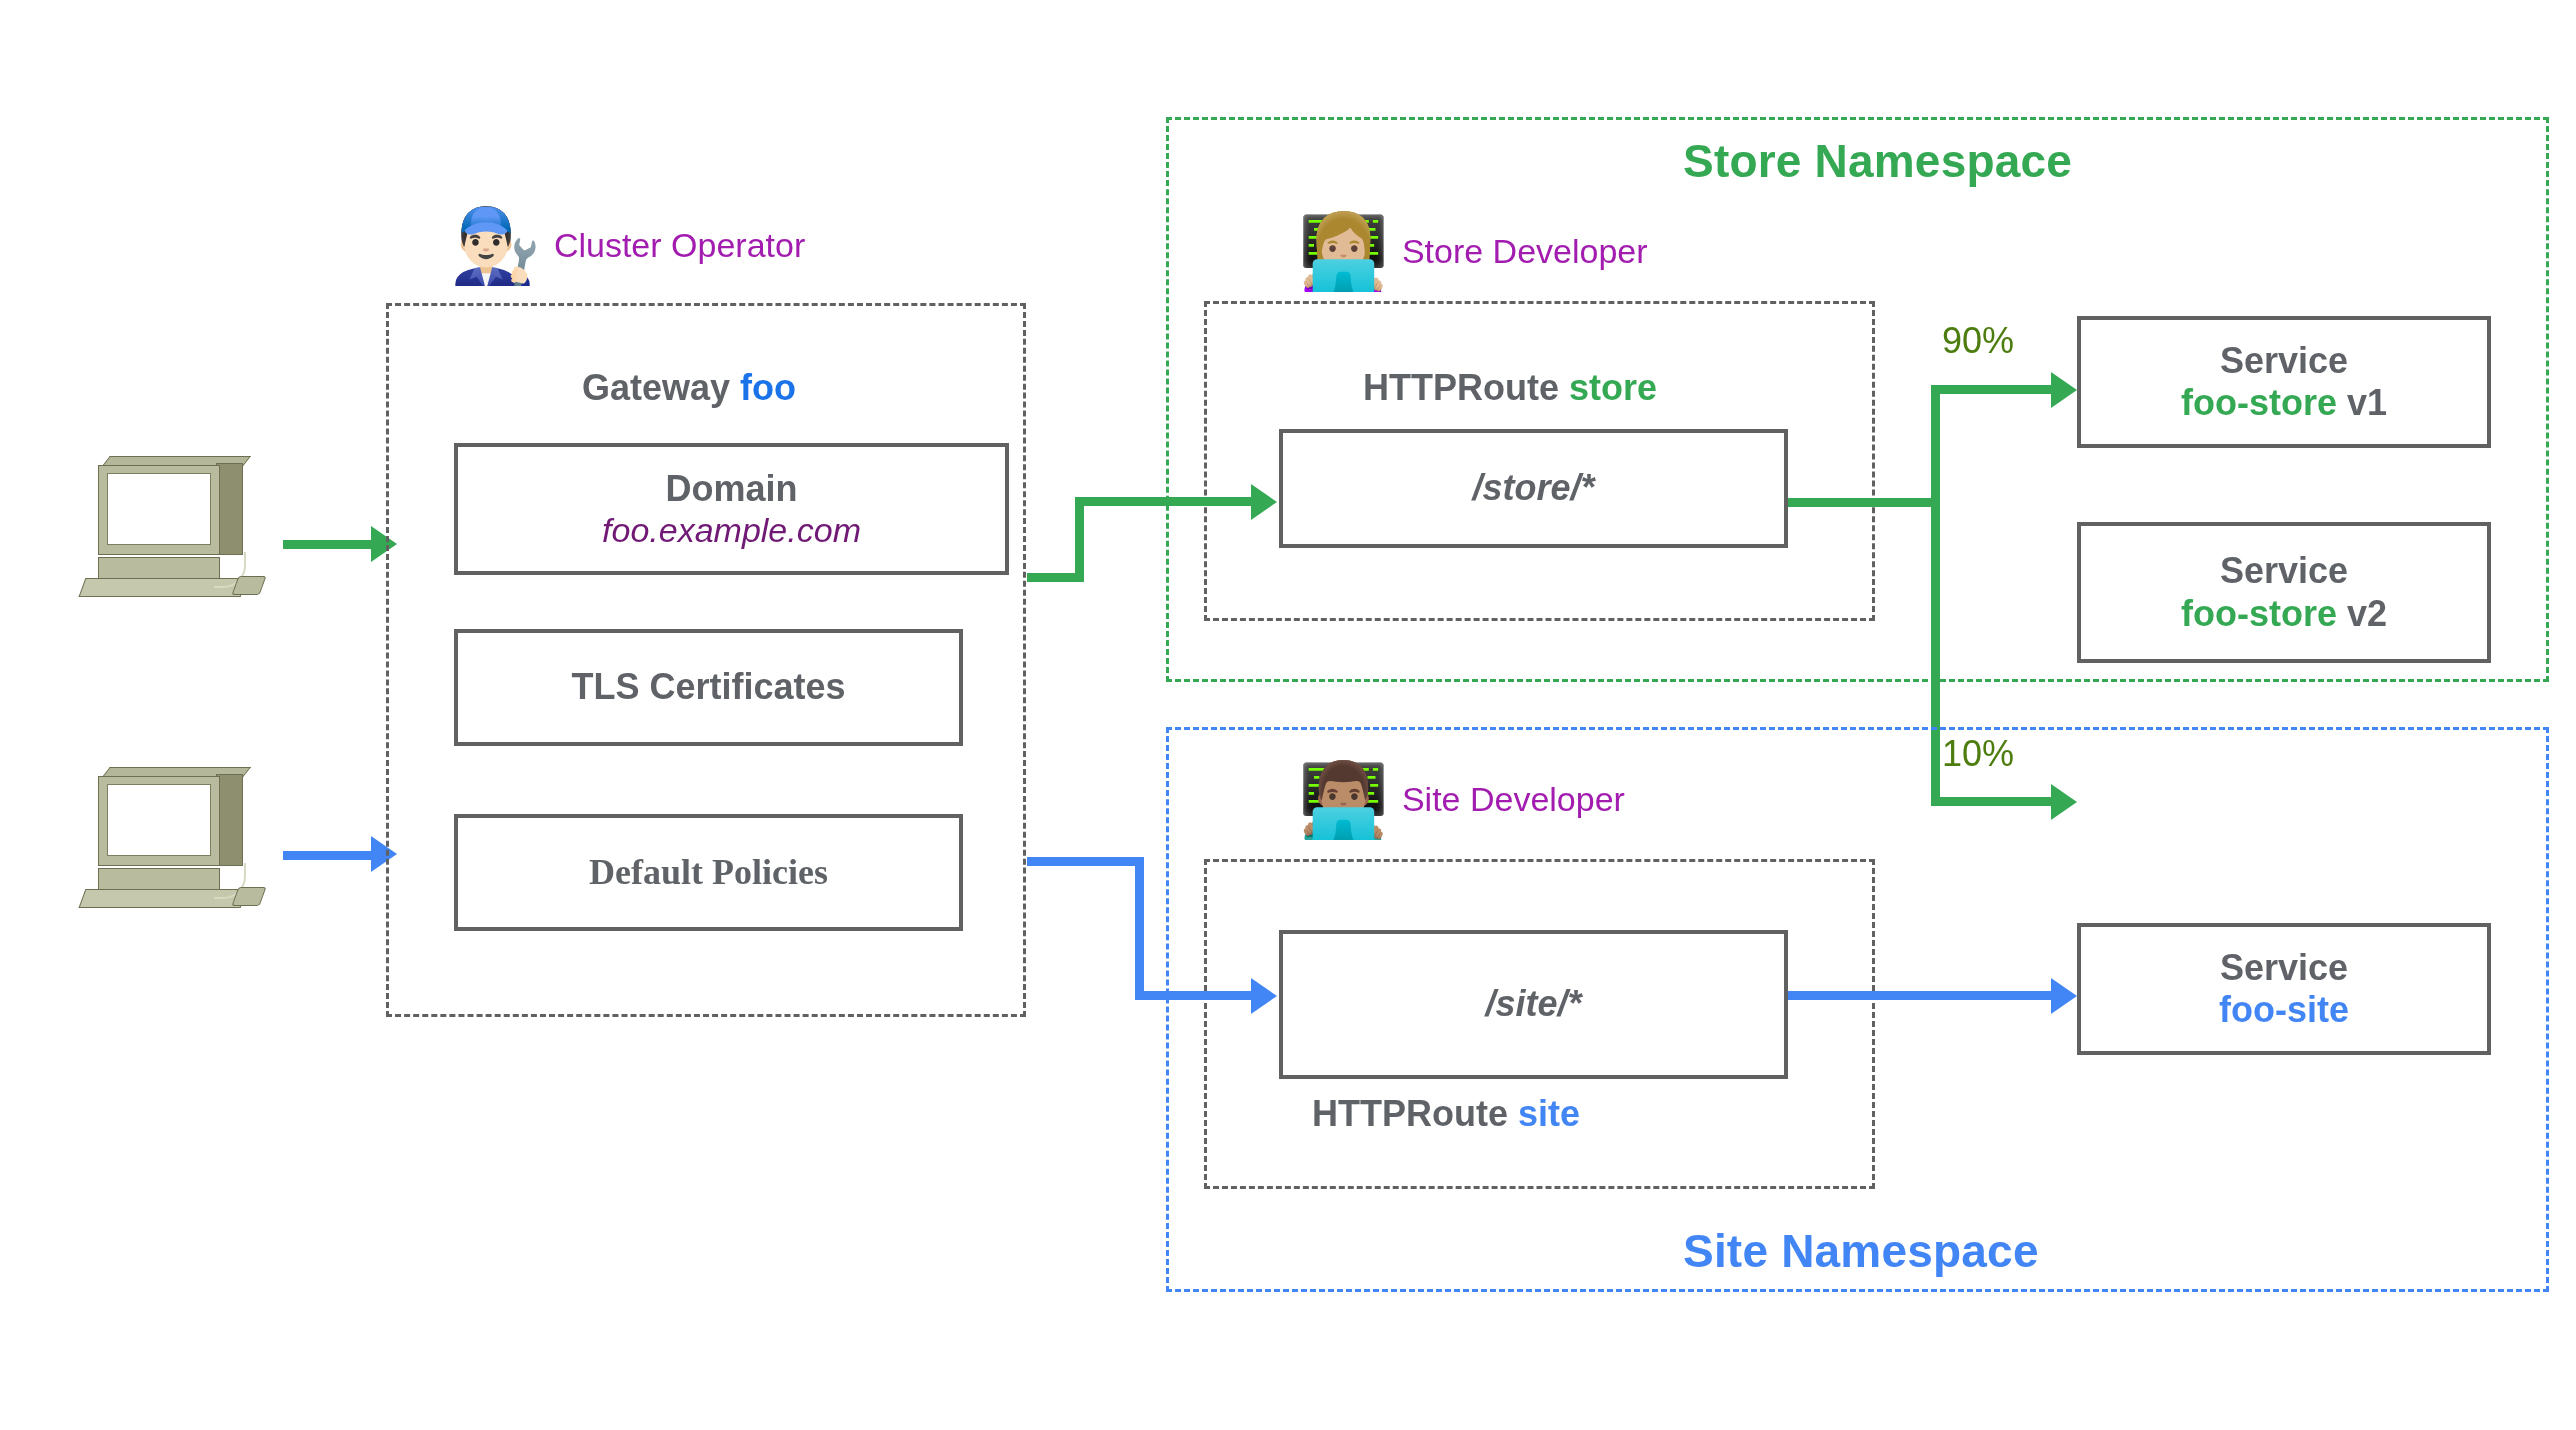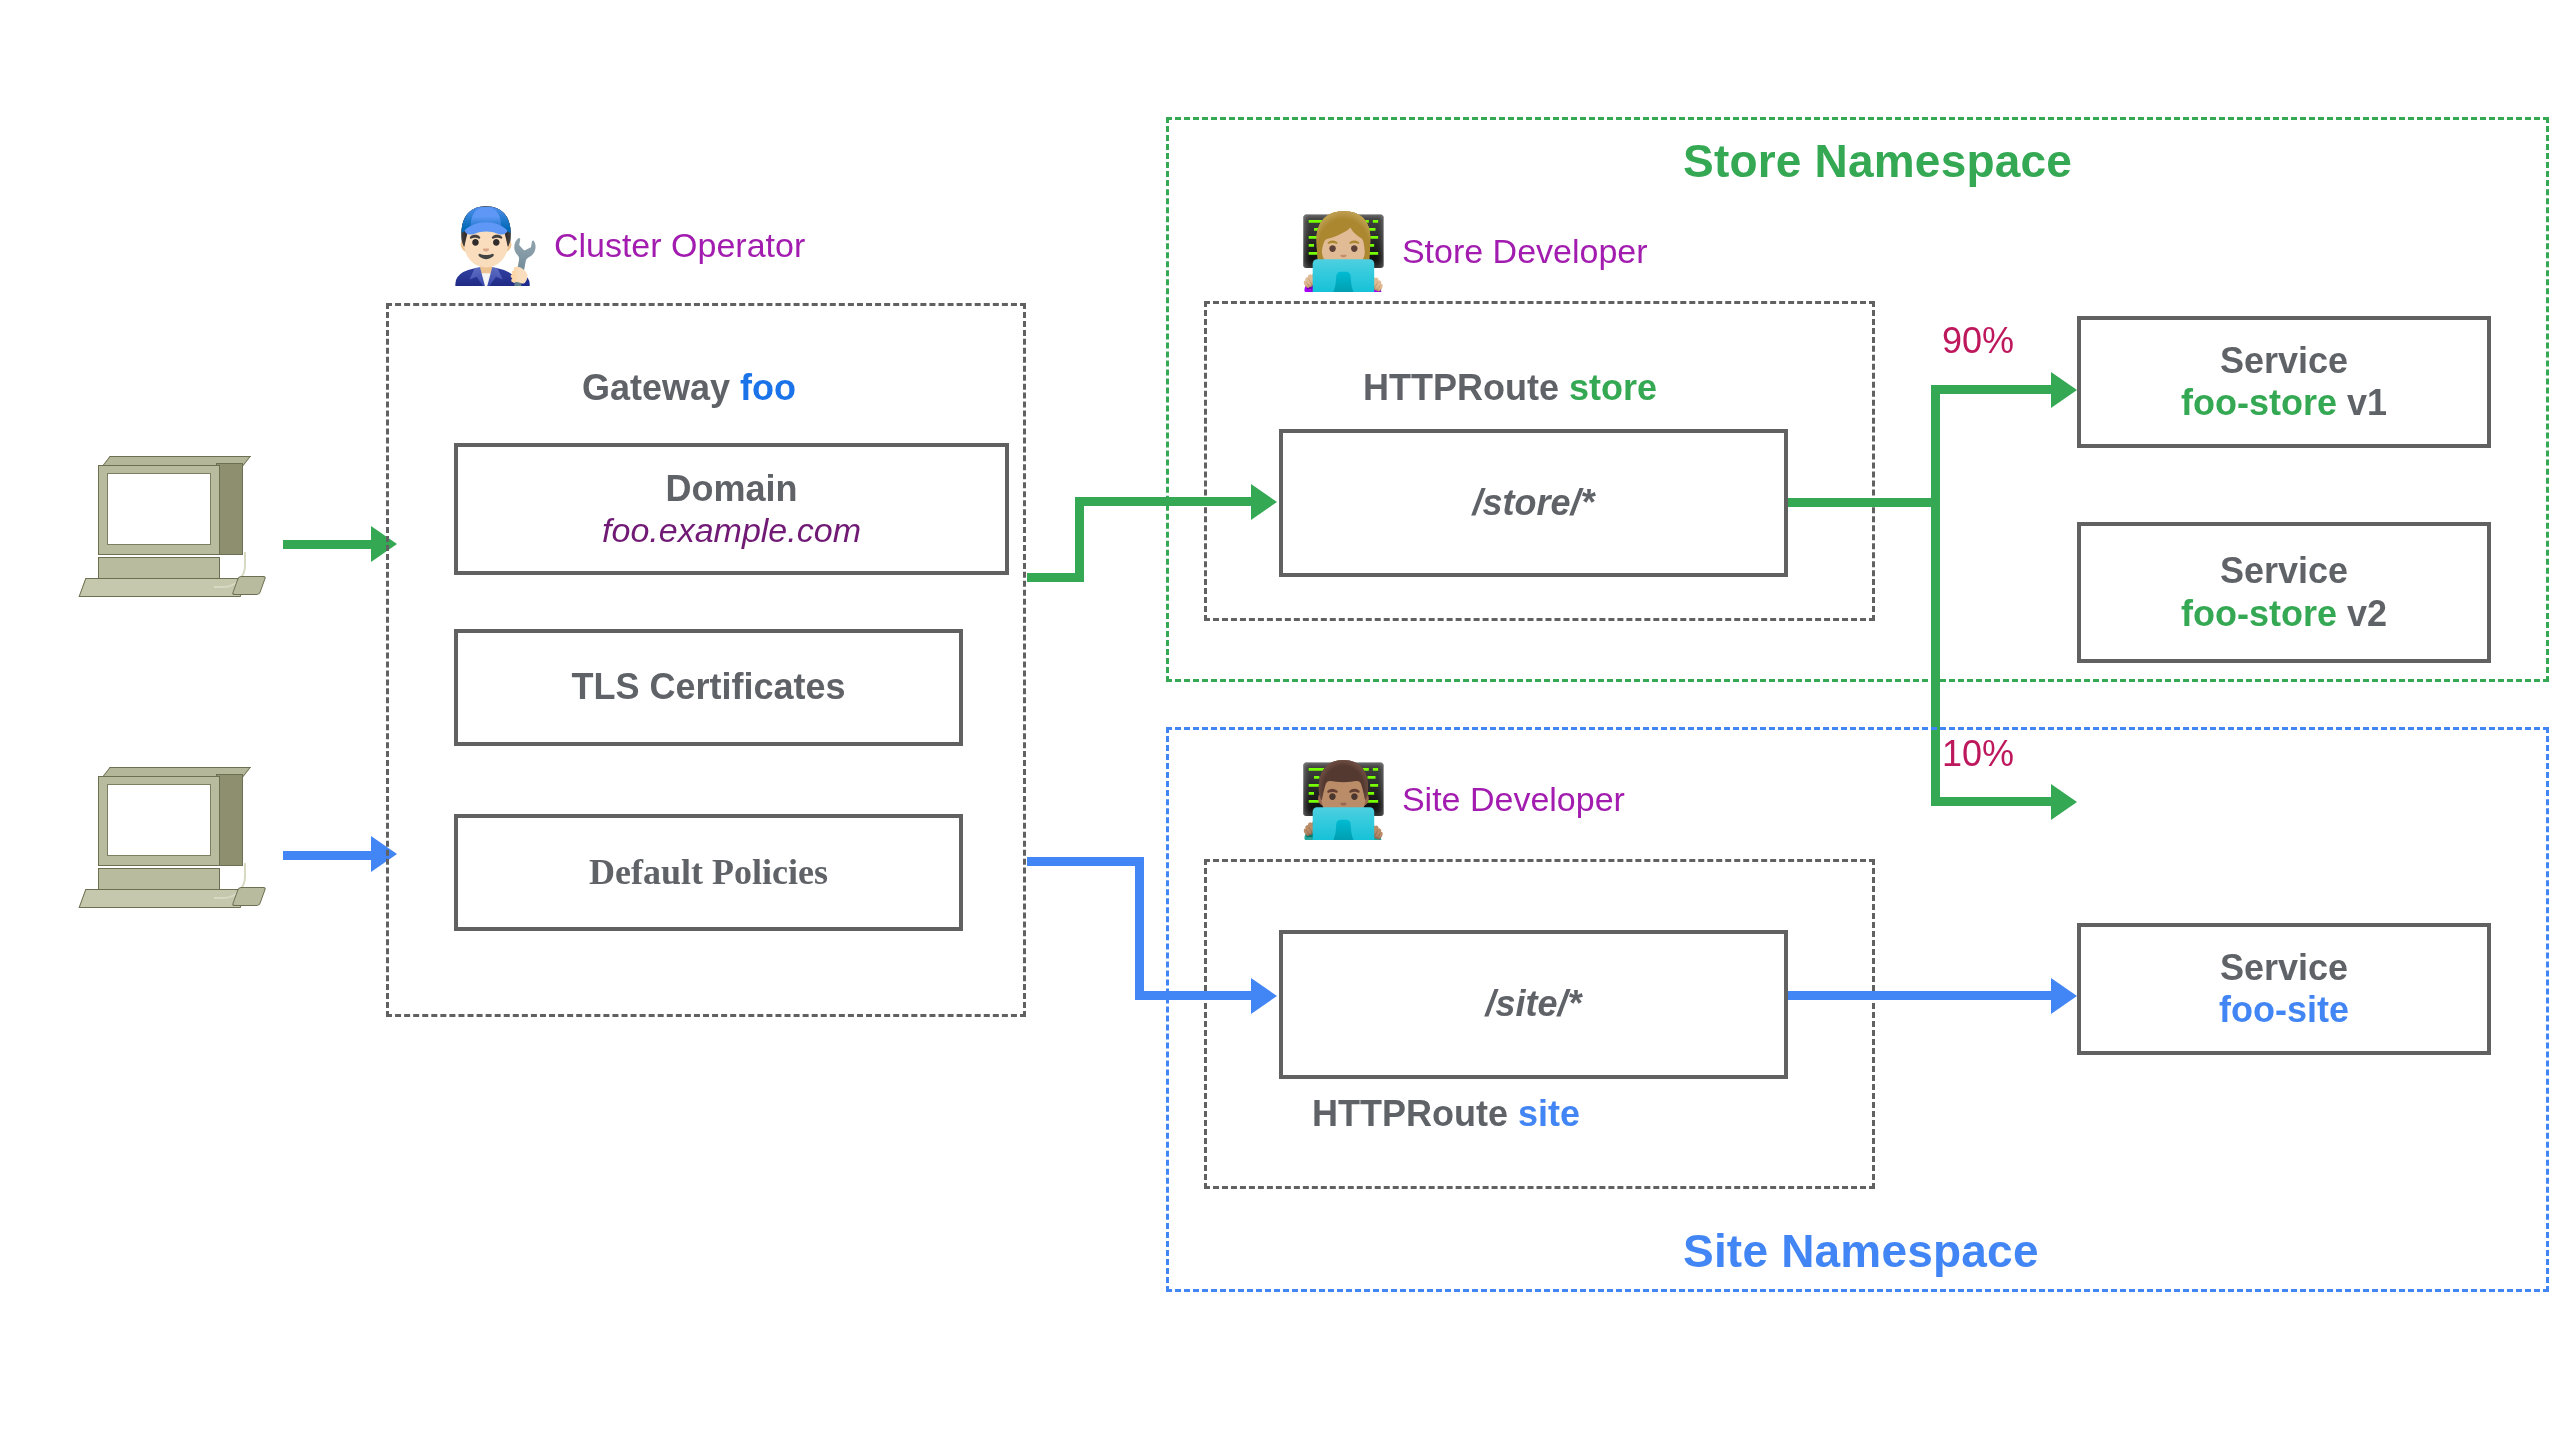--- a/index.html
+++ b/index.html
@@ -185,21 +185,21 @@
     width: 0; height: 0;
     border-top: 18px solid transparent;
     border-bottom: 18px solid transparent;
   }
   .arrow-r.g { border-left: 26px solid #34A853; background: none; }
   .arrow-r.b { border-left: 26px solid #4285F4; background: none; }
 
   .pct {
     position: absolute;
     font-size: 36px;
-    color: #be185d;
+    color: #4d7c0f;
     white-space: nowrap;
   }
 </style>
 </head>
 <body>
 
 <div id="stage">
 
   <div class="client" style="left:73px; top:452px;">
     <div class="mon-top"></div>
@@ -260,21 +260,21 @@
     <span class="persona-label">Store Developer</span>
   </div>
 
   <div class="dash-grey" style="left:1204px; top:301px; width:671px; height:320px;"></div>
 
   <div class="grp-heading" style="left:1363px; top:367px;text-align:center;">
     <span>HTTPRoute</span>
     <span class="accent-green">store</span>
   </div>
 
-  <div class="solid-box" style="left:1279px; top:429px; width:509px; height:148px;">
+  <div class="solid-box" style="left:1279px; top:429px; width:509px; height:119px;">
     <div class="path-label">/store/*</div>
   </div>
 
   <div class="seg-h g" style="left:1027px; top:573px; width:57px;"></div>
   <div class="seg-v g" style="left:1075px; top:497px; height:80px;"></div>
   <div class="seg-h g" style="left:1075px; top:497px; width:179px;"></div>
   <div class="arrow-r g" style="left:1251px; top:484px;"></div>
 
   <div class="seg-h g" style="left:1788px; top:498px; width:151px;"></div>
   <div class="seg-v g" style="left:1931px; top:385px; height:420px;"></div>

